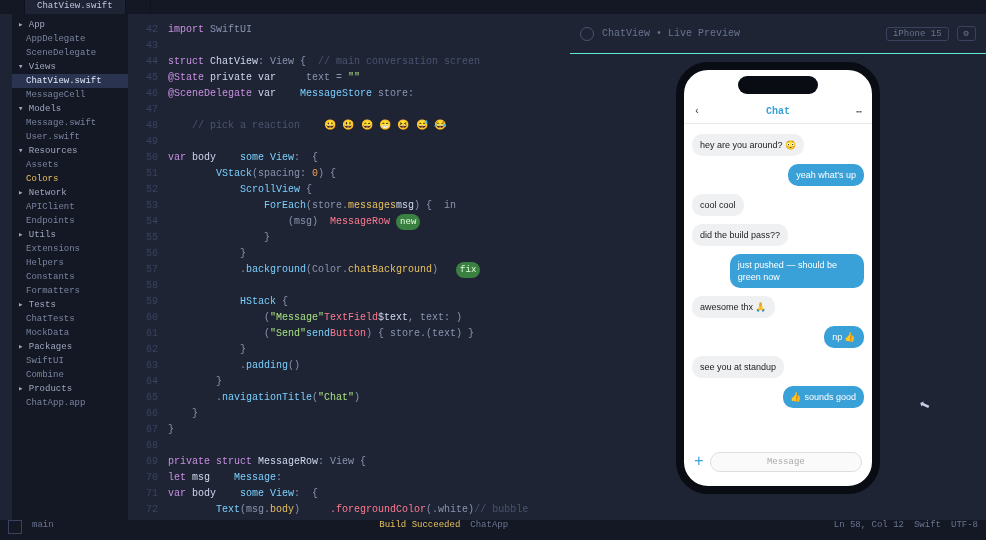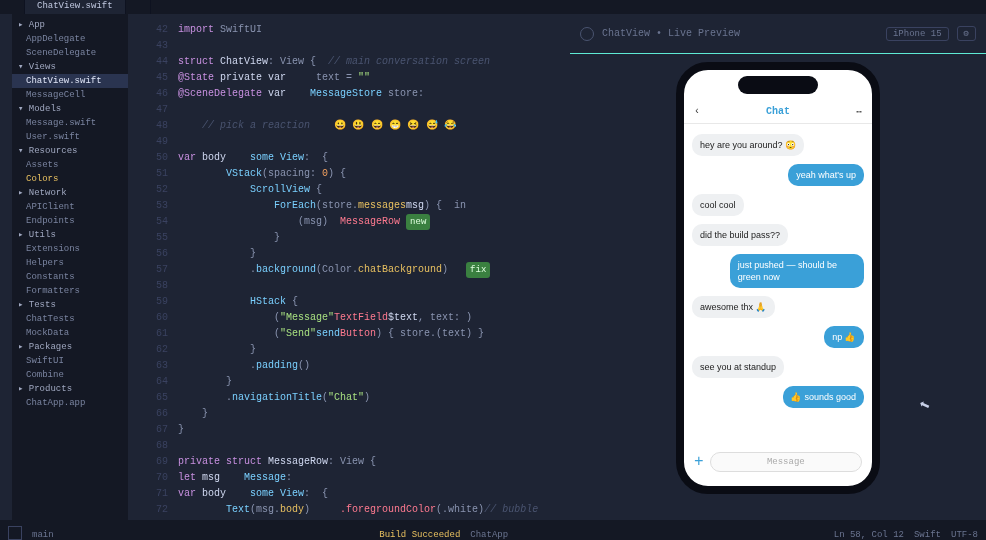--- a/index.html
+++ b/index.html
@@ -37,46 +37,46 @@
     color: #7a84a0; white-space: nowrap; overflow: hidden;
     text-overflow: ellipsis;
   }
   .tree-item.folder { color: #a0a8c0; }
   .tree-item.i1 { padding-left: 14px; }
   .tree-item.sel { background: #2a3450; color: #e0e6f8; }
   .tree-item.hi { color: #e8c060; }
 
   
   .editor {
-    position: absolute; left: 140px; top: 14px; width: 440px; bottom: 20px;
+    position: absolute; left: 130px; top: 14px; width: 440px; bottom: 20px;
     background: #1e2434;
     overflow: hidden;
   }
   .gutter {
     position: absolute; left: 0; top: 0; width: 34px; bottom: 0;
     text-align: right; padding-right: 6px; color: #3a4260;
     font-size: 10px; line-height: 16px; padding-top: 8px;
   }
   .code {
     position: absolute; left: 34px; top: 0; right: 0; bottom: 0;
     padding: 8px 4px; font-size: 10px; line-height: 16px;
     white-space: pre;
   }
   .c-kw   { color: #c890e0; }
   .c-fn   { color: #7ad0ff; }
   .c-str  { color: #a8e080; }
   .c-num  { color: #f0a060; }
-  .c-cm   { color: #4a5470; font-style: italic; }
+  .c-cm   { color: #4a5470; }
   .c-id   { color: #d0d8f0; }
   .c-op   { color: #8a94b0; }
   .c-prop { color: #e8c060; }
   .c-tag  { color: #ff7a90; }
   .badge  {
     display: inline-block; background: #3a8040; color: #e0ffe0;
-    border-radius: 3px; padding: 0 4px; font-size: 9px;
+    border-radius: 8px; padding: 0 4px; font-size: 9px;
   }
 
   
   .preview {
     position: absolute; left: 570px; top: 14px; right: 0; bottom: 20px;
     background: #1e2434;
   }
   .preview-bar {
     height: 40px; display: flex; align-items: center; gap: 8px;
     padding: 0 10px; font-size: 10px; color: #6a7490;
@@ -129,21 +129,21 @@
   .chat-input .field {
     flex: 1; height: 20px; border: 1px solid #ddd; border-radius: 10px;
     font-size: 9px; color: #aaa; display: flex; align-items: center;
     justify-content: center; background: #fafafa;
   }
   .chat-input .plus { color: #3aa0d8; font-size: 16px; }
 
   
   .statusbar {
     position: absolute; left: 0; right: 0; bottom: 0; height: 20px;
-    background: #141824; display: flex; align-items: flex-end;
+    background: #141824; display: flex; align-items: flex-start;
     padding: 0 8px; font-size: 9px; color: #6a7490; gap: 10px;
   }
   .statusbar .spacer { flex: 1; }
   .statusbar .box {
     width: 14px; height: 14px; border: 1px solid #3a4260;
   }
   .status-seg.hl { color: #e8c060; }
 
   
   .cursor-arrow {

